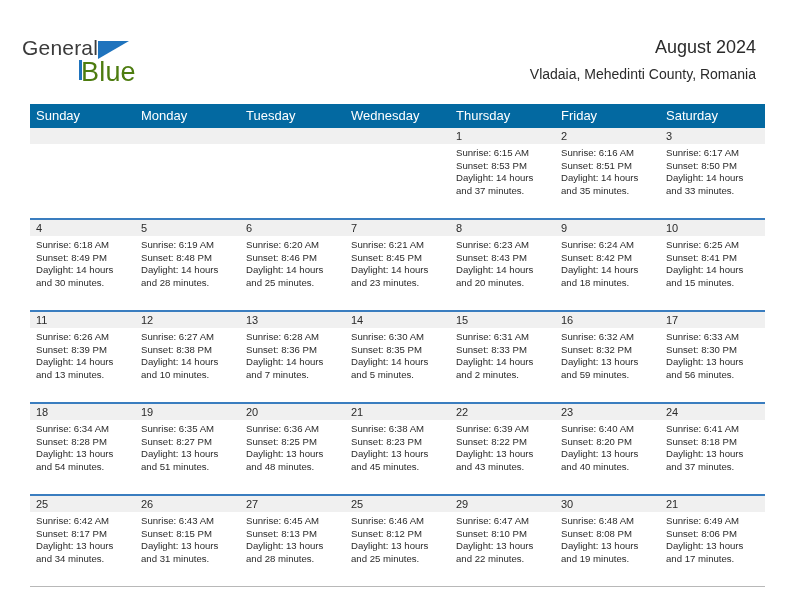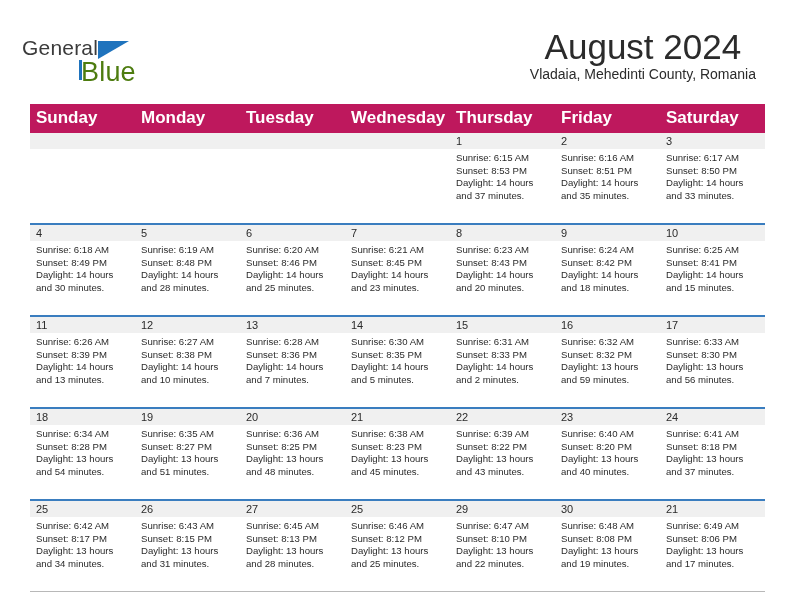--- a/index.html
+++ b/index.html
@@ -71,50 +71,49 @@
     background: #1f73bd;
   }
 
   .title-block {
     position: absolute;
     right: 36px;
     top: 30px;
     text-align: right;
   }
   .month-title {
-    font-size: 35px;
+    font-size: 18px;
     color: #2b2b2b;
     font-weight: normal;
     line-height: 34px;
     white-space: nowrap;
     font-family: "Liberation Sans", sans-serif;
-    text-align: center;
   }
   .location {
     font-size: 14px;
     color: #2b2b2b;
     line-height: 20px;
     white-space: nowrap;
     font-family: "Liberation Sans", sans-serif;
   }
 
   
   .calendar {
     position: absolute;
     left: 30px;
     top: 104px;
     width: 735px;
     border-collapse: collapse;
     table-layout: fixed;
   }
   .calendar th {
-    background: #be185d;
+    background: #0369a1;
     color: #ffffff;
-    font-size: 17px;
-    font-weight: bold;
+    font-size: 13px;
+    font-weight: normal;
     text-align: left;
     padding: 4px 0 5px 6px;
     height: 12px;
     font-family: "Liberation Sans", sans-serif;
   }
   .calendar td {
     width: 105px;
     height: 90px;
     vertical-align: top;
     padding: 0;

